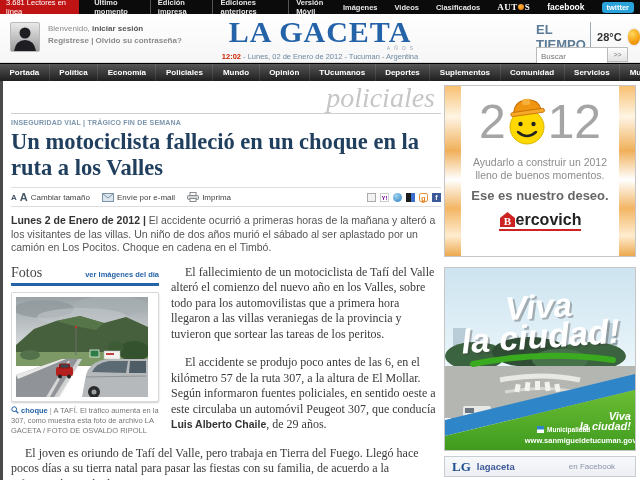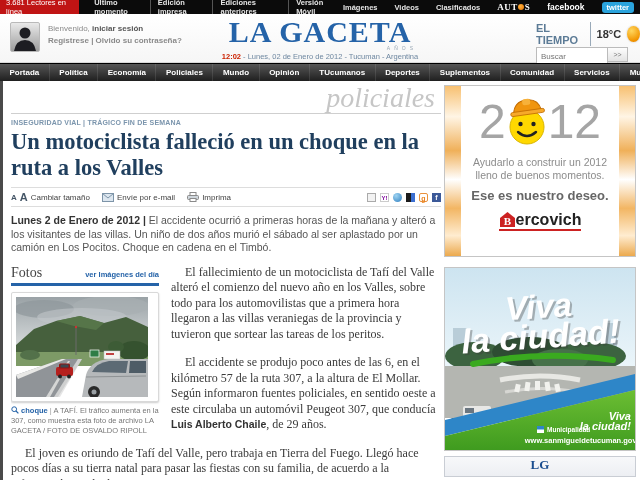--- a/index.html
+++ b/index.html
@@ -29,21 +29,21 @@
   .login-block { position:absolute; left:48px; top:9px; font-size:8px; color:#8a8a8a; line-height:12px; }
   .login-pre { color:#8a8a8a; }
   .login-link { color:#555; font-weight:bold; cursor:pointer; }
   .login-line2 { font-weight:bold; color:#8a8a8a; cursor:pointer; }
   .logo-wrap { position:absolute; left:195px; top:2px; width:250px; text-align:center; cursor:pointer; }
   .logo { font-family:"Liberation Serif", serif; font-weight:bold; font-size:30px; letter-spacing:1px; color:#2563a8; line-height:32px; white-space:nowrap; }
   .logo-sub { font-size:5px; letter-spacing:4px; color:#9aa8b5; text-align:right; padding-right:28px; margin-top:-3px; }
   .dateline { font-size:7.5px; color:#6e87a0; margin-top:1px; white-space:nowrap; }
   .dl-time { color:#cc2200; font-weight:bold; }
   .weather { position:absolute; left:536px; top:8px; display:flex; align-items:center; gap:6px; }
-  .w-label { font-size:11px; font-weight:bold; color:#5c7florida; color:#5c7b96; border-right:1px solid #99a9b8; padding-right:6px; }
+  .w-label { font-size:13px; font-weight:bold; color:#5c7florida; color:#5c7b96; border-right:1px solid #99a9b8; }
   .w-temp { font-size:11px; font-weight:bold; color:#333; }
   .sun { width:16px; height:16px; border-radius:50%; background:radial-gradient(circle at 35% 30%, #ffd75e, #f29500 70%, #d97c00); box-shadow:0 0 2px rgba(0,0,0,.25); }
   .search { position:absolute; left:536px; top:33px; display:flex; }
   .search input { width:72px; height:15px; border:1px solid #bbb; font-size:8px; padding:8px 4px; color:#555; }
   .search button { width:20px; height:15px; border:1px solid #bbb; border-left:none; background:linear-gradient(#fdfdfd,#e3e3e3); font-size:7px; color:#777; cursor:pointer; }
 
   
   .nav { position:absolute; top:63px; left:0; width:640px; height:18px; background:linear-gradient(#565656, #1f1f1f); border-top:1px solid #000;
          display:flex; align-items:stretch; }
   .nav-item { color:#fff; font-size:8px; font-weight:bold; display:flex; align-items:center; padding:0 9.5px;
@@ -101,21 +101,21 @@
   .smiley-wrap { position:relative; width:40px; height:52px; margin:0 1px; }
   .ad-line1 { font-size:10.5px; color:#8c8c8c; margin-top:6px; line-height:13px; }
   .ad-line3 { font-size:13px; font-weight:bold; color:#666; margin-top:6px; }
   .brand-row { margin-top:8px; display:inline-flex; align-items:flex-end; border-bottom:2px solid #cc2222; padding-bottom:1px; }
   .brand-rest { font-size:16px; color:#222; font-weight:bold; line-height:16px; }
 
   .ad-city { height:184px; margin-top:10px; padding:0; }
   .ad-city svg { display:block; }
 
   .fbbox { margin-top:5px; height:21px; border:1px solid #c9cdd4; background:linear-gradient(#f7f8fa,#edeff3);
-           display:flex; align-items:center; gap:6px; padding:0 7px; cursor:pointer;flex-direction:column; }
+           display:flex; align-items:center; gap:6px; padding:0 7px; cursor:pointer; }
   .fb-lg { font-family:"Liberation Serif", serif; font-weight:bold; font-size:13px; color:#1b4e8f; }
   .fb-name { font-weight:bold; font-size:9.5px; color:#3b5998; }
   .fb-rest { font-size:8px; color:#8a94a6;margin-left:48px; }
 </style>
 </head>
 <body>
 
 <div id="page">
 
   <div class="topbar">
@@ -152,21 +152,21 @@
       <div><span class="login-pre">Bienvenido, </span><span class="login-link">iniciar sesión</span></div>
       <div class="login-line2">Regístrese | Olvido su contraseña?</div>
     </div>
     <div class="logo-wrap">
       <div class="logo">LA GACETA</div>
       <div class="logo-sub">AÑOS</div>
       <div class="dateline"><span class="dl-time">12:02</span> <span>- Lunes, 02 de Enero de 2012 - Tucuman - Argentina</span></div>
     </div>
     <div class="weather">
       <span class="w-label">EL TIEMPO</span>
-      <span class="w-temp">18°C</span>
+      <span class="w-temp">28°C</span>
       <span class="sun"></span>
     </div>
     <div class="search">
       <input type="text" placeholder="Buscar" style="">
       <button>&gt;&gt;</button>
     </div>
   </div>
 
   <div class="nav">
     <span class="nav-item">Portada</span>

